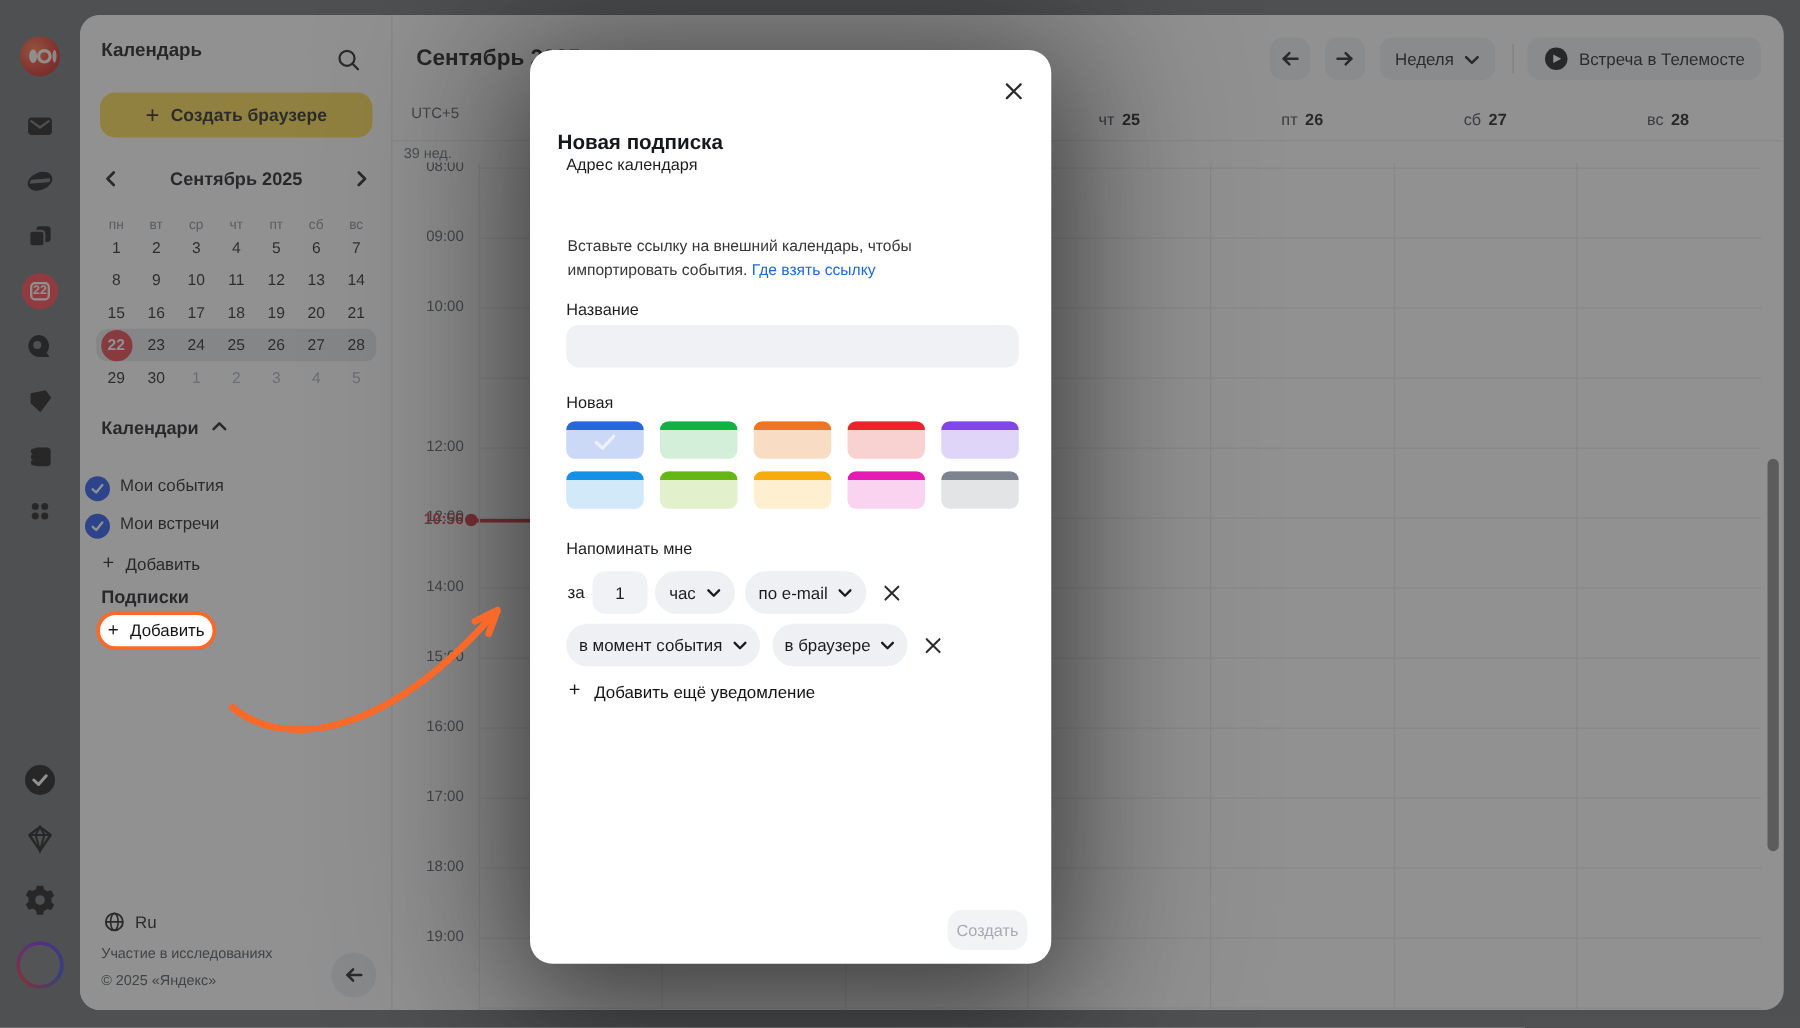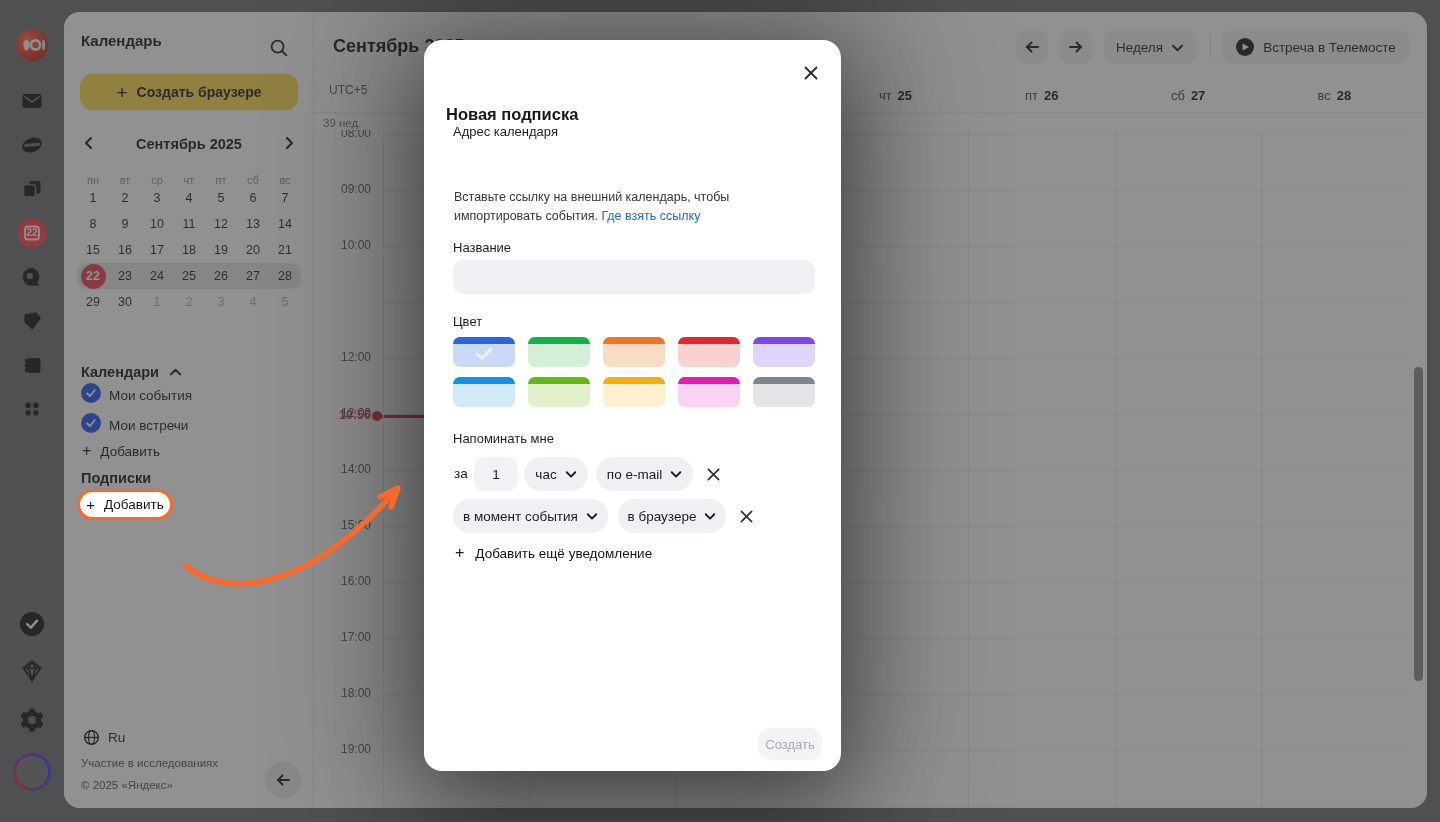--- a/index.html
+++ b/index.html
@@ -11,21 +11,21 @@
   
   .rail-ic{left:0;width:64px;display:flex;justify-content:center;align-items:center;cursor:pointer;}
   
   #panel{left:0;top:0;width:249px;height:796px;background:#fff;border-right:1px solid #e7e9ec;}
   .panel-title{left:17px;top:20px;font-size:15px;font-weight:700;color:#161616;}
   #create-btn{left:16px;top:62px;width:218px;height:36px;border-radius:12px;background:#ffdb4d;
     display:flex;align-items:center;justify-content:center;gap:9px;font-size:14px;font-weight:700;color:#1d1d1d;cursor:pointer;}
   .mini-head{left:16px;top:121px;width:218px;height:22px;display:flex;align-items:center;justify-content:center;
     font-size:14.5px;font-weight:700;color:#17181b;}
   .sec-head{font-size:14.5px;font-weight:700;color:#17181b;}
-  .cb-row{left:17px;height:22px;display:flex;align-items:flex-end;gap:8px;cursor:pointer;}
+  .cb-row{left:4px;height:22px;display:flex;align-items:flex-start;gap:8px;cursor:pointer;}
   .cb{width:20px;height:20px;border-radius:50%;background:#2456f0;display:flex;align-items:center;justify-content:center;}
   .cb-label{font-size:13.5px;color:#1c1c1c;}
   .add-row{left:18px;height:20px;display:flex;align-items:center;gap:9px;cursor:pointer;font-size:13.5px;color:#161616;}
   .plus{font-size:16px;font-weight:500;color:#1a1a1a;line-height:1;}
   .foot-small{left:17px;font-size:11.5px;color:#4e5257;}
   
   #mini-grid{left:13px;top:173px;width:224px;}
   .mini-row{position:relative;height:26px;display:flex;}
   .mini-cell{width:32px;height:26px;display:flex;align-items:center;justify-content:center;
     font-size:12.5px;color:#1f2124;cursor:pointer;position:relative;z-index:1;}
@@ -271,21 +271,21 @@
             <div class="mini-cell">29</div>
             <div class="mini-cell">30</div>
             <div class="mini-cell m">1</div>
             <div class="mini-cell m">2</div>
             <div class="mini-cell m">3</div>
             <div class="mini-cell m">4</div>
             <div class="mini-cell m">5</div>
           </div>
         </div>
 
-      <div class="abs" style="left:17px;top:352px;display:flex;align-items:center;gap:10px;cursor:pointer;">
+      <div class="abs" style="left:17px;top:323px;display:flex;gap:10px;cursor:pointer;">
         <span class="sec-head">Календари</span>
         <svg width="13" height="13" viewBox="0 0 14 14">
           <polyline points="2,9 7,4 12,9" fill="none" stroke="#1c1c1c" stroke-width="2.2" stroke-linecap="round" stroke-linejoin="round"></polyline>
         </svg>
       </div>
       <div class="abs cb-row" style="top:369px;">
         <span class="cb">
           <svg width="12" height="12" viewBox="0 0 14 14">
             <polyline points="2.5,7.5 5.8,10.5 11.5,3.5" fill="none" stroke="#fff" stroke-width="2.2" stroke-linecap="round" stroke-linejoin="round"></polyline>
           </svg>
@@ -438,21 +438,21 @@
         <line x1="13.5" y1="2.5" x2="2.5" y2="13.5" stroke="#2b2b2b" stroke-width="1.8" stroke-linecap="round"></line>
       </svg>
     </div>
 
     <div class="abs m-label" style="top:84px;">Адрес календаря</div>
     <div class="abs hint"><span>Вставьте ссылку на внешний календарь, чтобы импортировать события. </span><a>Где взять ссылку</a></div>
 
     <div class="abs m-label" style="top:200px;">Название</div>
     <div class="abs m-input" id="name-input"></div>
 
-    <div class="abs m-label" style="top:274px;">Цвет</div>
+    <div class="abs m-label" style="top:274px;">Новая</div>
     <div id="swatches">
         <div class="swatch" style="left: 29px; top: 297px; background: rgb(203, 217, 247);">
           <div class="strip" style="background: rgb(42, 101, 224);"></div>
           <svg width="18" height="14" viewBox="0 0 18 14">
             <polyline points="2,7 7,11.5 16,2" fill="none" stroke="#eef1f8" stroke-width="2.6" stroke-linecap="round" stroke-linejoin="round"></polyline>
           </svg>
         </div>
         <div class="swatch" style="left: 104px; top: 297px; background: rgb(211, 239, 217);">
           <div class="strip" style="background: rgb(16, 178, 68);"></div>
         </div>

